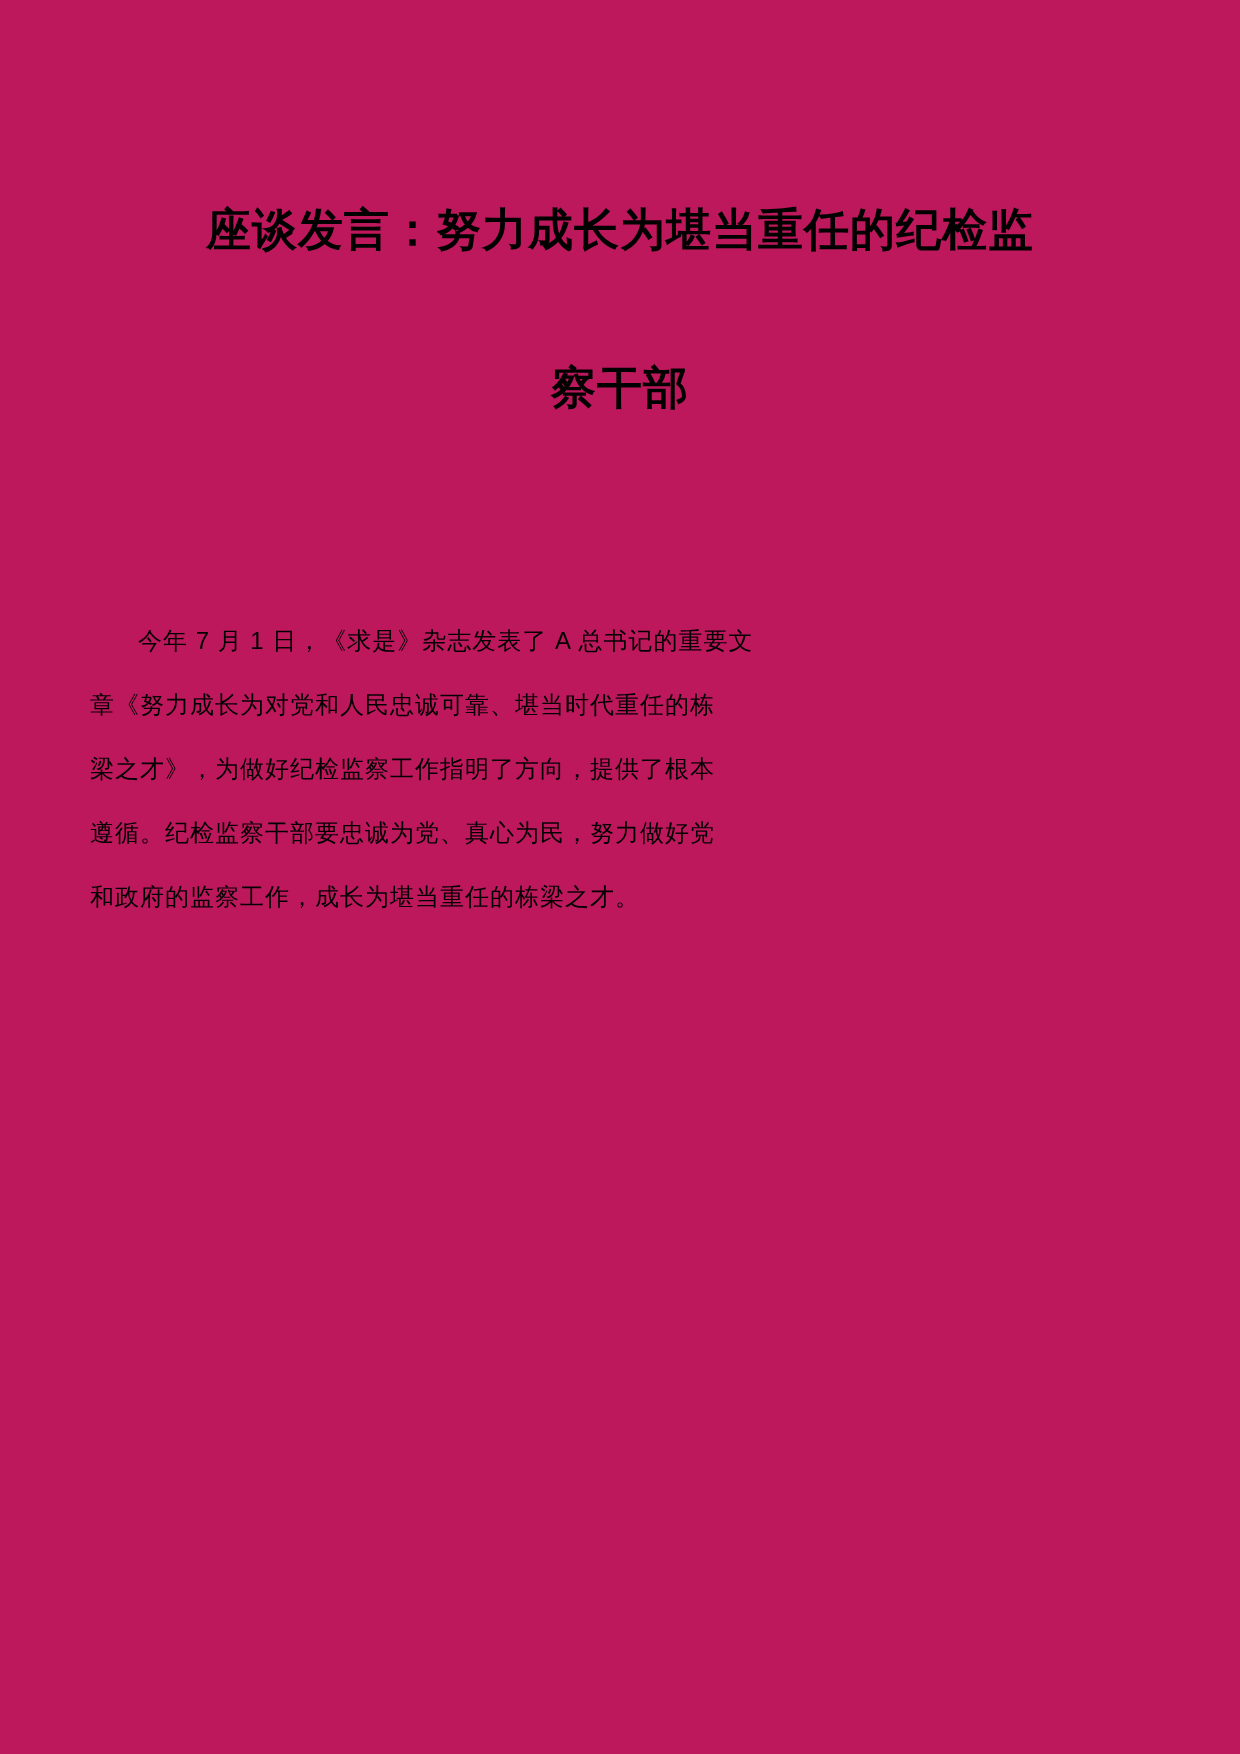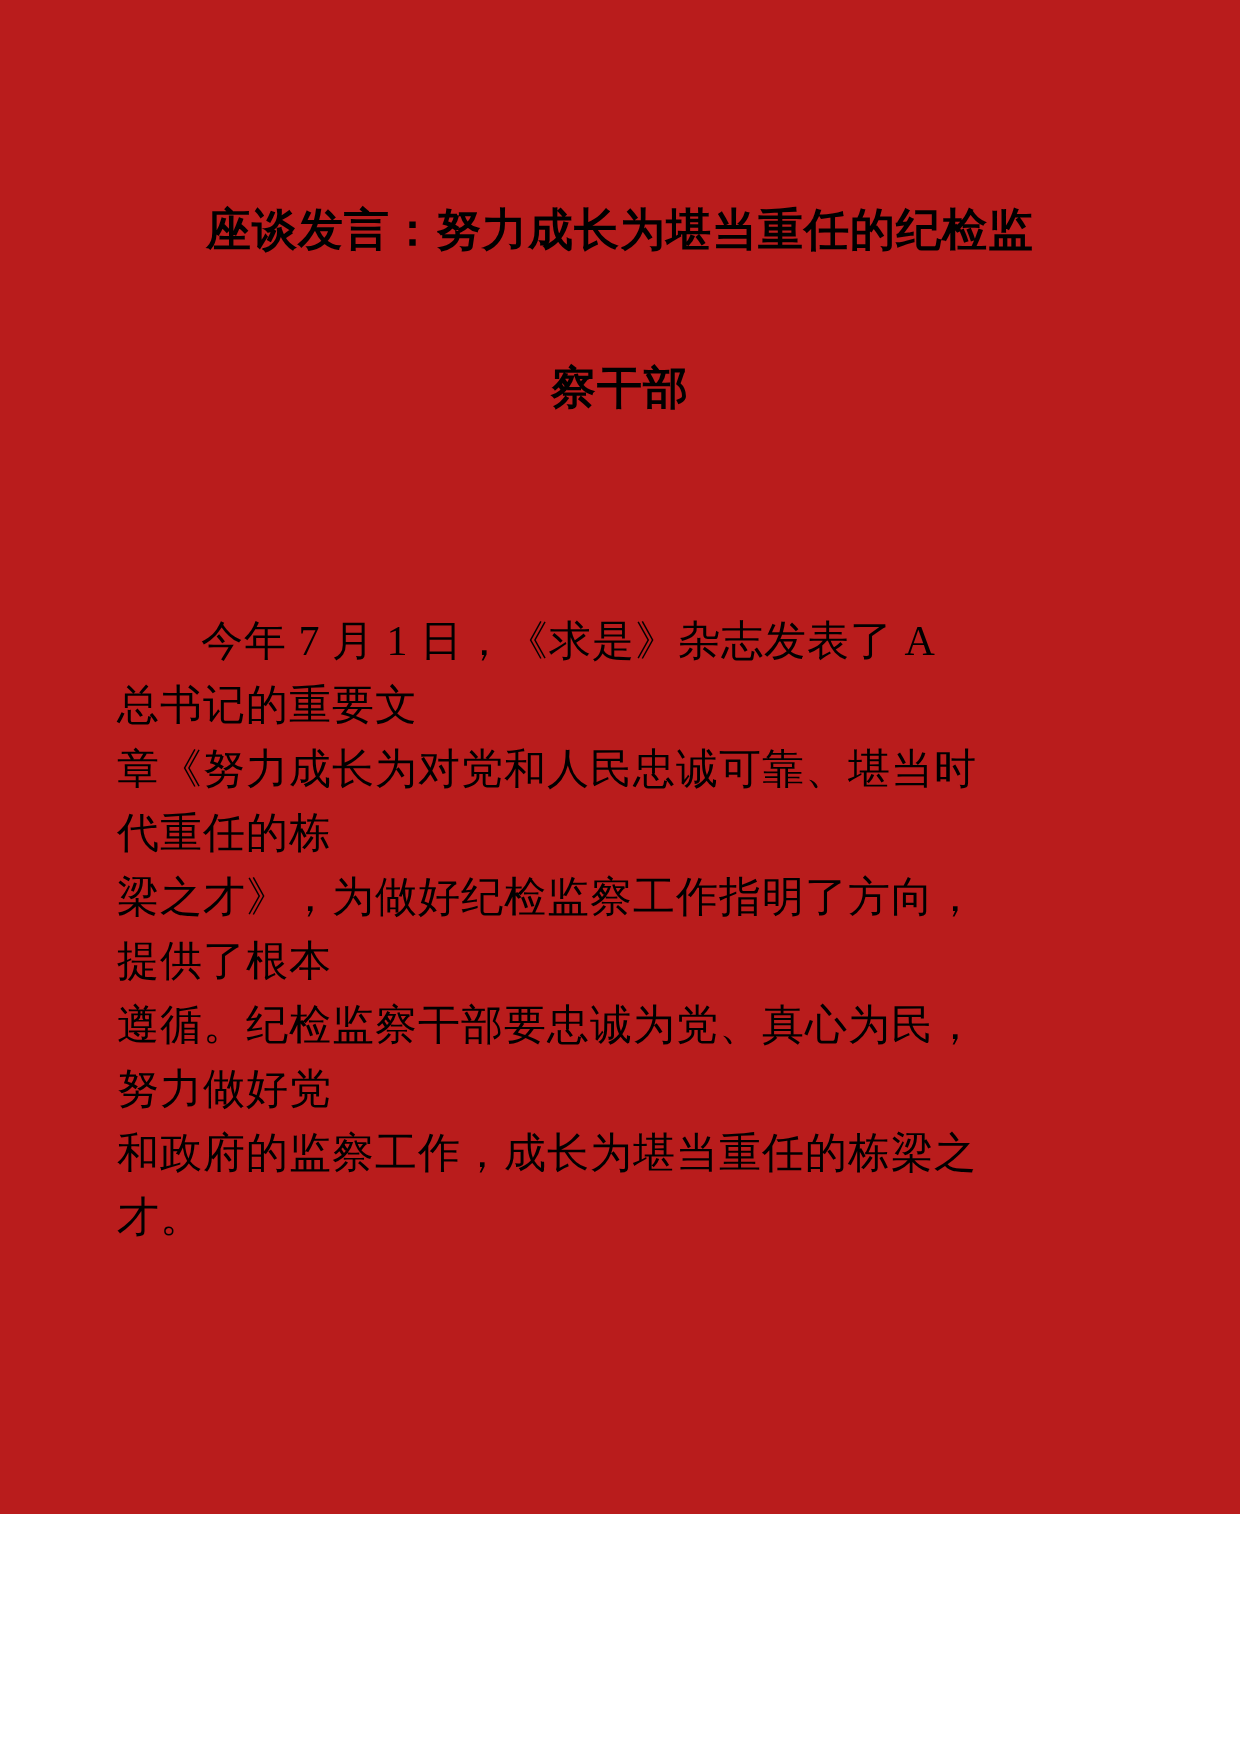--- a/index.html
+++ b/index.html
@@ -3,42 +3,42 @@
   <meta charset="utf-8">
   <style>
     html, body {
       margin: 0;
       padding: 0;
       background: #ffffff;
     }
     .page {
       position: relative;
       width: 1240px;
-      height: 1514px;
+      height: 1754px;
       margin: 0 auto;
-      background: #b91c1c;
+      background: #be185d;
       color: #000000;
       overflow: hidden;
-      font-family: Liberation Serif, serif;
+      font-family: Liberation Sans, sans-serif;
     }
     .doc-title {
       margin: 151px 0 0 0;
       padding: 0;
       font-size: 45px;
       font-weight: 700;
       line-height: 158px;
       text-align: center;
       letter-spacing: 1px;
       white-space: pre-line;
       color: #000000;
     }
     .doc-body {
-      margin-left: 117px;
+      margin-left: 90px;
       width: 865px;
-      font-size: 42px;
+      font-size: 24px;
       line-height: 64px;
       font-weight: 400;
       color: #000000;
     }
     .para {
       margin: 0;
       padding: 0;
       white-space: pre-line;   
       text-indent: 2em;        
       letter-spacing: 1px;

